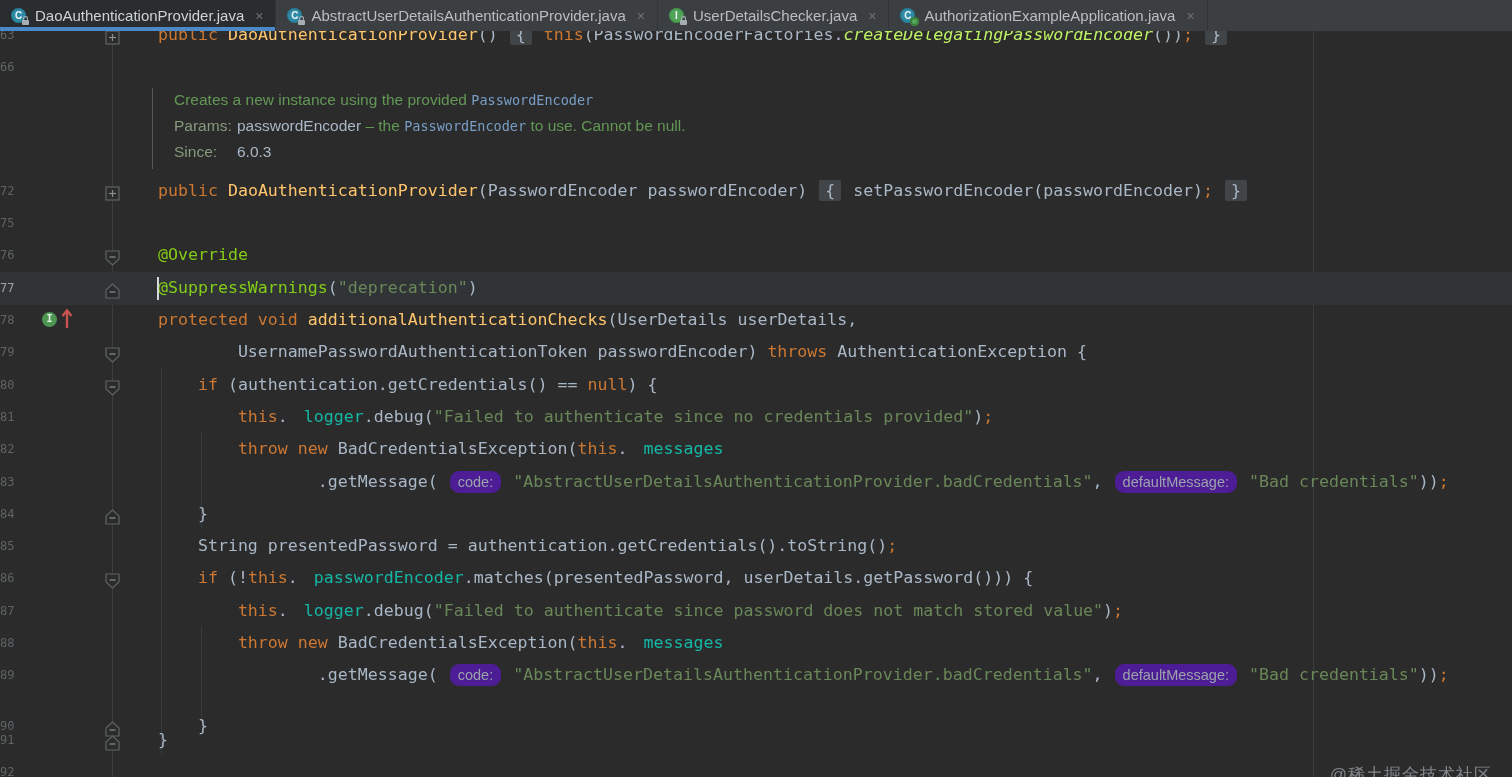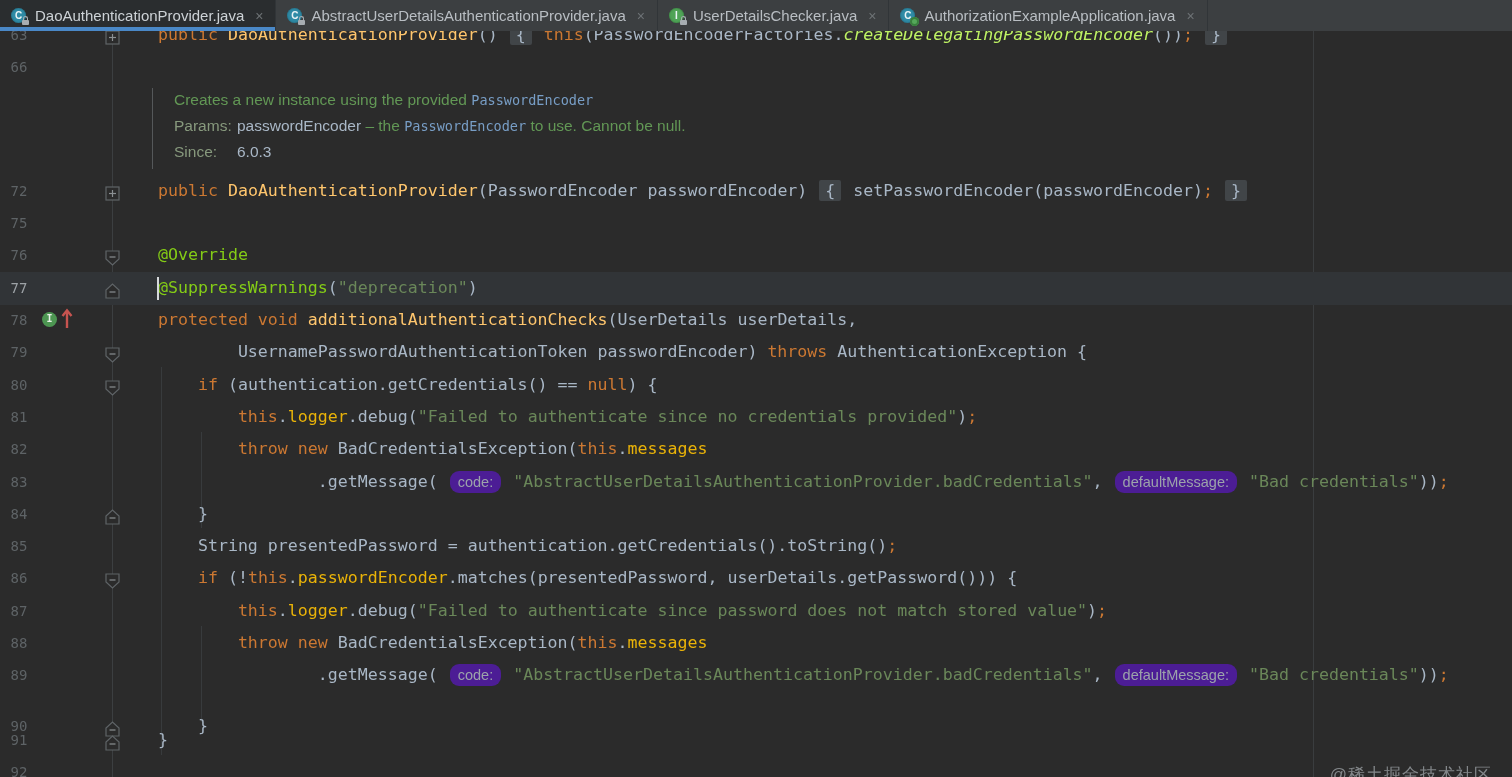--- a/index.html
+++ b/index.html
@@ -30,27 +30,27 @@
         background:#55A85A;box-shadow:inset 0 0 0 2px #387e3d;}
 
   
   #editor{position:absolute;left:0;top:31px;width:1512px;height:746px;background:#2B2B2B;overflow:hidden;}
   .vguide{position:absolute;width:1px;background:#383B3D;}
   #margin-guide{position:absolute;left:1313px;top:0;width:1px;height:746px;background:#3A3D3F;}
   #fold-line{position:absolute;left:112px;top:0;width:1px;height:746px;background:#3C3F41;}
 
   .row{position:absolute;left:0;width:1512px;height:33px;line-height:32.3px;}
   .row.current{background:#313437;}
-  .lnum{position:absolute;left:0;top:0;width:38px;text-align:center;
-        font-family:"DejaVu Sans Mono",monospace;font-size:14px;color:#5E6366;}
+  .lnum{position:absolute;left:0;top:0;width:38px;text-align:left;
+        font-family:"DejaVu Sans Mono",monospace;font-size:12px;color:#5E6366;}
   .row.current .lnum{color:#9DA2A6;}
   .code{position:absolute;left:118px;top:0;white-space:pre;
         font-family:"DejaVu Sans Mono",monospace;font-size:16.6px;color:#A9B7C6;}
   .s-k{color:#CC7832;} .s-p{color:#A9B7C6;} .s-m{color:#FFC66D;} .s-a{color:#84cc16;}
-  .s-s{color:#6A8759;} .s-f{color:#eab308;} .s-i{color:#bef264;font-style:italic;}
+  .s-s{color:#6A8759;} .s-f{color:#14b8a6;margin-left:16px;} .s-i{color:#bef264;font-style:italic;}
   .s-b{background:#414548;border-radius:2px;padding:1px 6px;margin:0 2px;color:#A9B7C6;}
   .s-h{display:inline-block;background:#4c1d95;border-radius:9px;padding:0 8px;margin:0 2px;
        font-family:"Liberation Sans",sans-serif;font-size:14.5px;color:#9CA3AB;line-height:22px;
        vertical-align:baseline;}
   .caret{position:absolute;left:157px;top:5px;width:2px;height:23px;background:#D6D9DC;}
 
   .fold{position:absolute;left:104px;top:7px;width:18px;height:18px;}
   .ovr-circle{position:absolute;left:42px;top:8px;width:15px;height:15px;border-radius:50%;
               background:#4D9652;display:flex;align-items:center;justify-content:center;
               font-size:10px;font-weight:bold;color:#E8F2E8;

